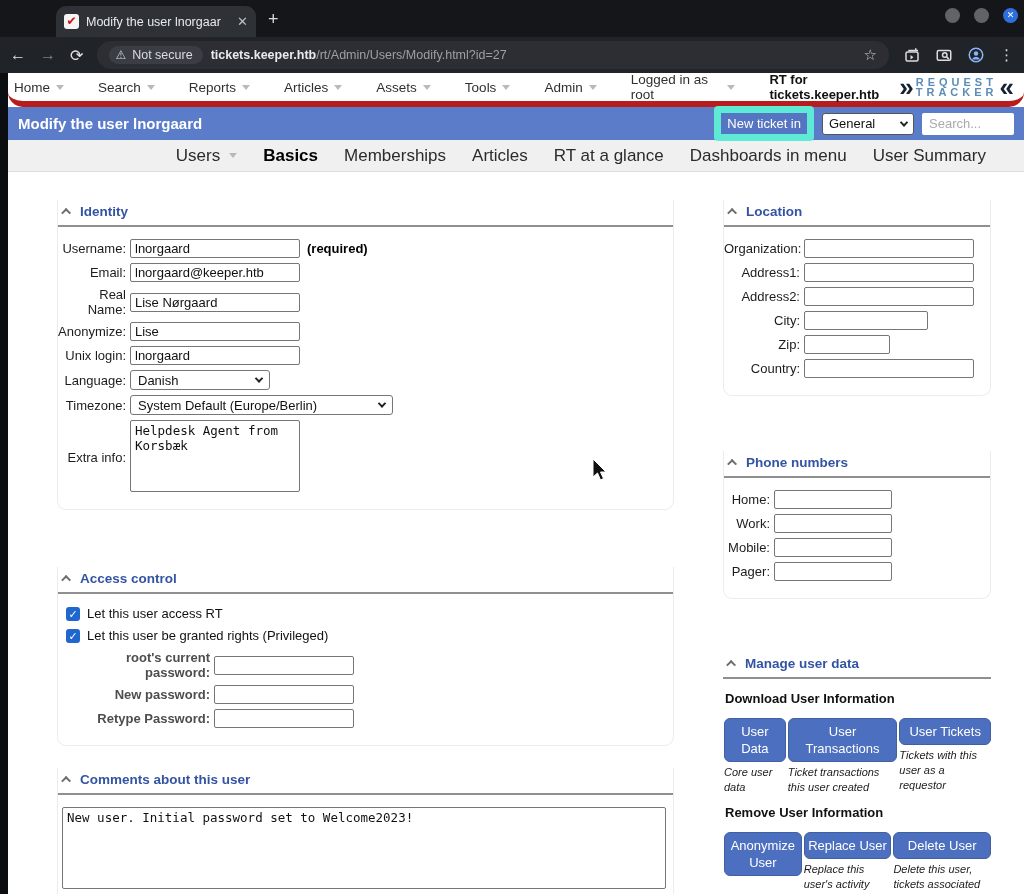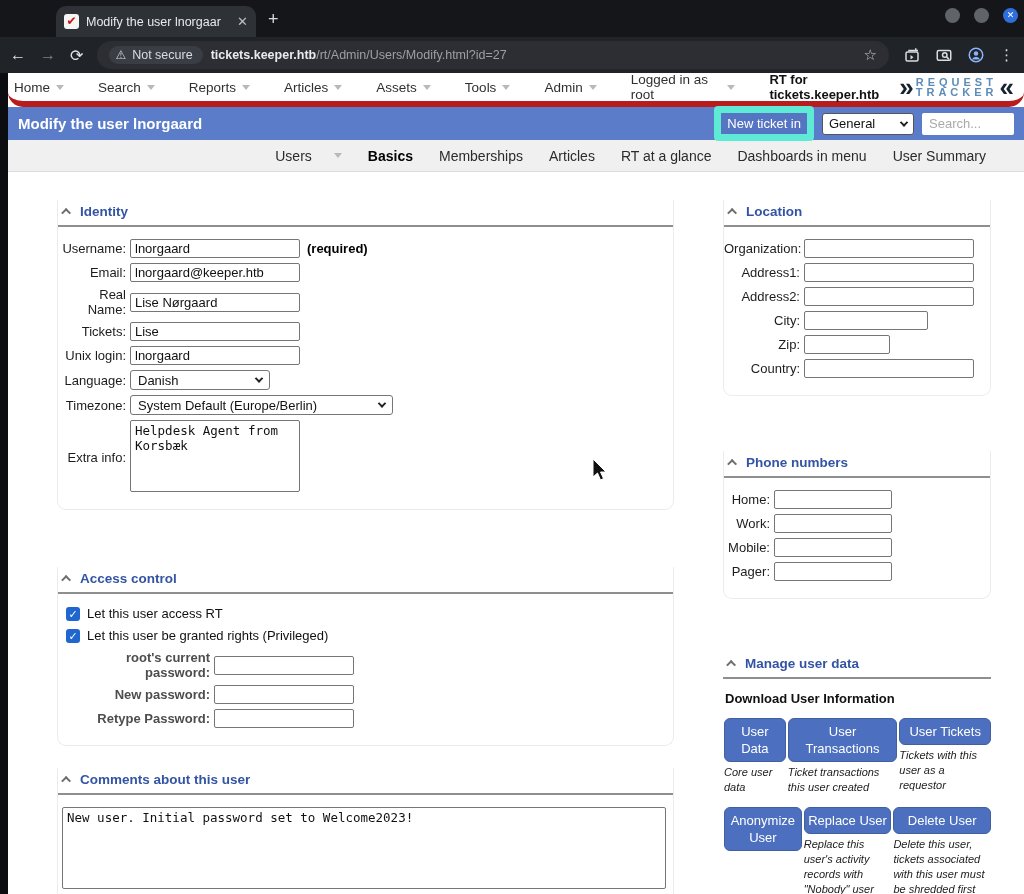--- a/index.html
+++ b/index.html
@@ -46,21 +46,21 @@
   .page-title { color:#fff; font-weight:bold; font-size:15px; }
   .titlebar-right { margin-left:auto; display:flex; align-items:center; gap:8px; }
   .newticket-btn { background:#5574c2; border:7px solid #5eead4; border-radius:4px; color:#fff; font-size:13px; padding:3px 6px; }
   .fake-select { background:#fff; border:1px solid #555; border-radius:3px; display:flex; align-items:center; font-size:13px; color:#111; }
   .queue-select { width:92px; height:22px; padding:0 6px; justify-content:space-between; }
   .chev { width:6px; height:6px; border-right:2px solid #222; border-bottom:2px solid #222; transform:rotate(45deg) translate(-1px,-1px); display:inline-block; }
   .search-box { width:92px; height:22px; border:none; border-radius:2px; padding:0 7px; font-size:13px; color:#999; background:#fff; }
   .search-box::placeholder { color:#aaa; }
 
   .subnav { height:32px; background:#f1f0f0; border-bottom:1px solid #ddd; display:flex; align-items:center; justify-content:flex-end; padding-right:38px; gap:26px; }
-  .subnav-item { font-size:14px; color:#2b2b2b; display:flex; align-items:center; gap:22px; cursor:default; }
+  .subnav-item { font-size:17px; color:#2b2b2b; display:flex; align-items:center; gap:9px; cursor:default; }
   .subnav-item.active { font-weight:bold; color:#000; }
 
   .content { position:relative; padding:28px 0 0 49px; display:flex; align-items:flex-start; }
   .col-left { width:617px; }
   .col-right { width:268px; margin-left:49px; }
 
   
   .box { border:1px solid #ececec; border-top:none; border-radius:0 0 9px 9px; padding-bottom:12px; }
   .box-head { display:flex; align-items:center; gap:9px; padding:4px 0 6px 6px; border-bottom:2px solid #8f8f8f; margin-bottom:12px; }
   .chev-up { width:7px; height:7px; border-left:2px solid #6e6e6e; border-top:2px solid #6e6e6e; transform:rotate(45deg) translate(0px,2px); display:inline-block; }
@@ -256,21 +256,21 @@
           </div>
         <div class="frow">
             <span class="flabel">Email:</span>
             <input class="txt w-std" value="lnorgaard@keeper.htb" style="">
           </div>
         <div class="frow">
             <span class="flabel">Real Name:</span>
             <input class="txt w-std" value="Lise Nørgaard" style="">
           </div>
         <div class="frow">
-            <span class="flabel">Tickets:</span>
+            <span class="flabel">Anonymize:</span>
             <input class="txt w-std" value="Lise" style="">
           </div>
         <div class="frow">
             <span class="flabel">Unix login:</span>
             <input class="txt w-std" value="lnorgaard" style="">
           </div>
         <div class="frow">
             <span class="flabel">Language:</span>
             <span class="fake-select sel sel-lang">
               <span>Danish</span>
@@ -394,20 +394,21 @@
           </div>
           <div class="btncol c3">
             <button class="blue-btn">User Transactions</button>
             <span class="btn-caption">Ticket transactions this user created</span>
           </div>
           <div class="btncol c2">
             <button class="blue-btn">User Tickets</button>
             <span class="btn-caption">Tickets with this user as a requestor</span>
           </div>
         </div>
+        <div class="subhead">Remove User Information</div>
         <div class="btncols">
           <div class="btncol r1">
             <button class="blue-btn">Anonymize User</button>
 
           </div>
           <div class="btncol r2">
             <button class="blue-btn">Replace User</button>
             <span class="btn-caption">Replace this user's activity records with "Nobody" user</span>
           </div>
           <div class="btncol r3">

